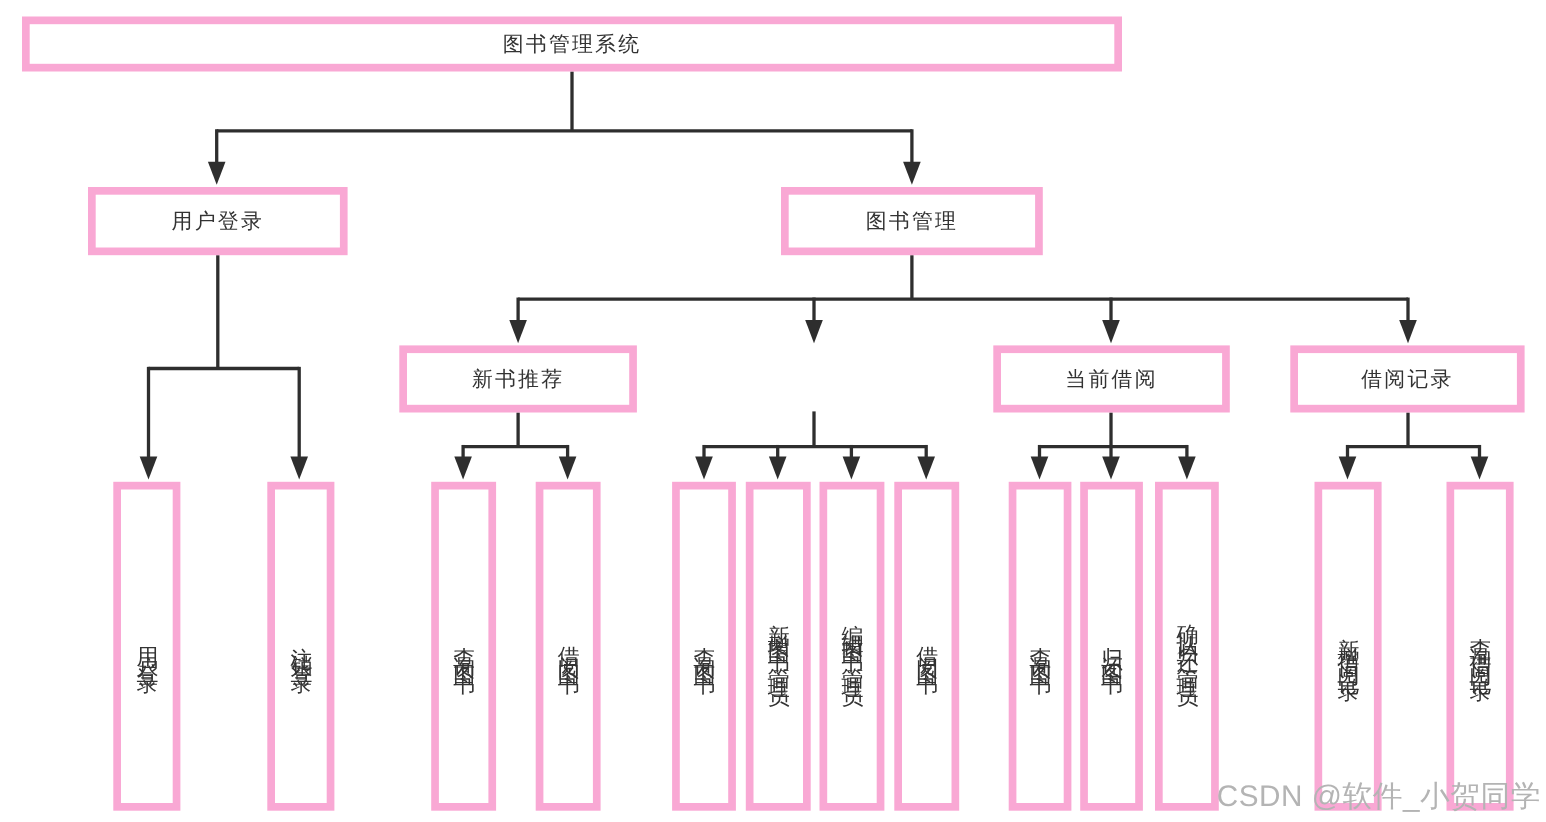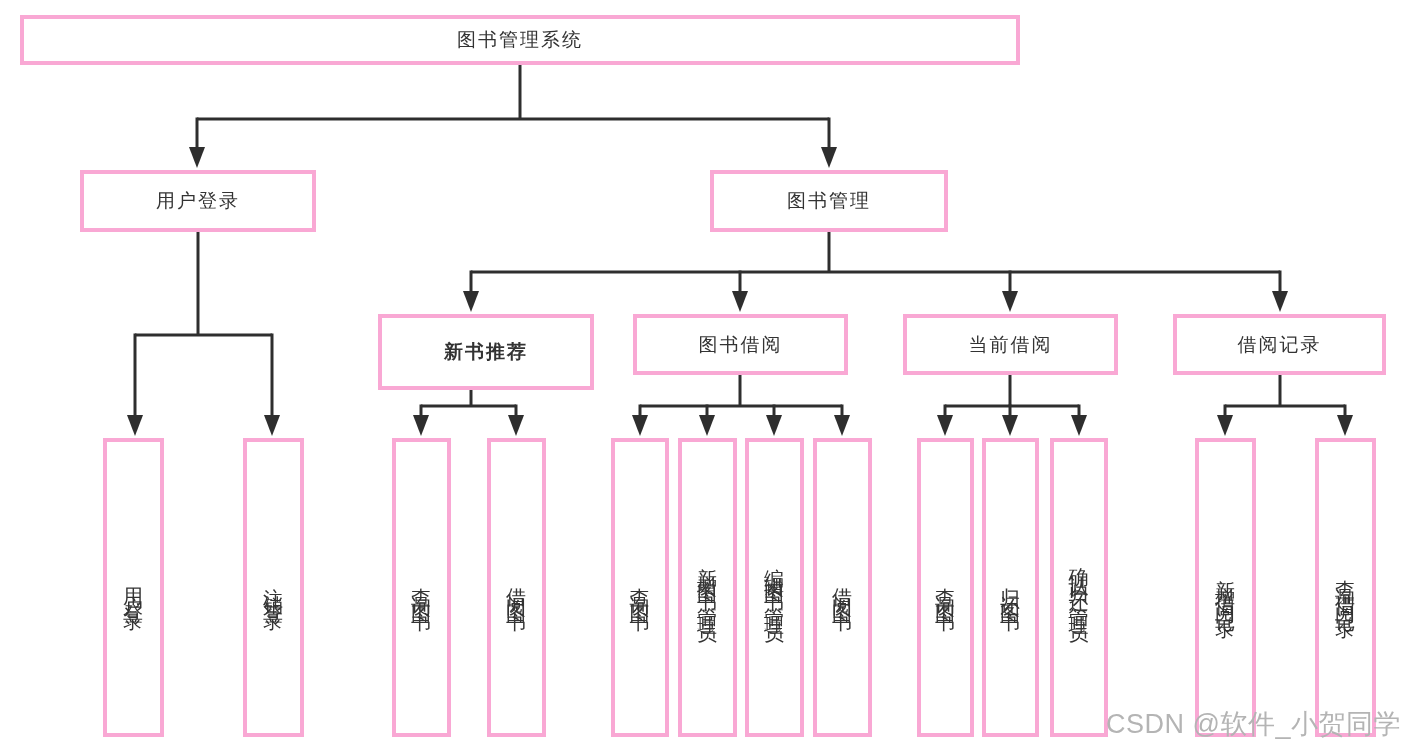--- a/index.html
+++ b/index.html
@@ -7,21 +7,21 @@
     position:relative;
     width:1405px;height:747px;
     background:#ffffff;
     font-family:"Liberation Sans","DejaVu Sans",sans-serif;
     overflow:hidden;
   }
   .connectors{position:absolute;left:0;top:0;z-index:1;}
   .node{
     position:absolute;
     box-sizing:border-box;
-    border:4px solid #f9a8d4;
+    border:7px solid #f9a8d4;
     background:#ffffff;
     display:flex;
     align-items:center;
     justify-content:center;
     color:#333333;
     z-index:2;
   }
   .node.h{font-size:19px;letter-spacing:2px;}
   .node.v span{
     writing-mode:vertical-rl;
@@ -115,25 +115,22 @@
     <span>图书管理系统</span>
   </div>
 
   <div class="node h" style="left:80px;top:170px;width:236px;height:62px;">
     <span>用户登录</span>
   </div>
   <div class="node h" style="left:710px;top:170px;width:238px;height:62px;">
     <span>图书管理</span>
   </div>
 
-  <div class="node h" style="left:378px;top:314px;width:216px;height:76px;font-weight:bold;">
+  <div class="node h" style="left:363px;top:314px;width:216px;height:61px;">
     <span>新书推荐</span>
-  </div>
-  <div class="node h" style="left:633px;top:314px;width:215px;height:61px;">
-    <span>图书借阅</span>
   </div>
   <div class="node h" style="left:903px;top:314px;width:215px;height:61px;align-items:center;">
     <span>当前借阅</span>
   </div>
   <div class="node h" style="left:1173px;top:314px;width:213px;height:61px;">
     <span>借阅记录</span>
   </div>
 
   <div class="node v" style="left:103px;top:438px;width:61px;height:299px;">
     <span>用户登录</span>

